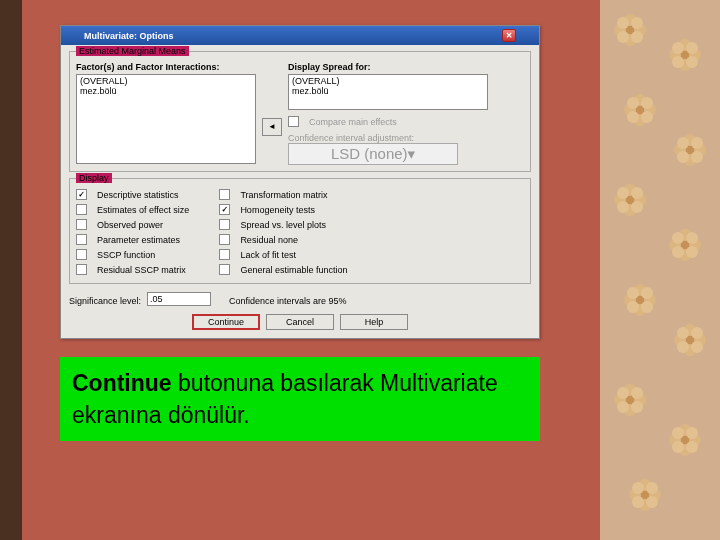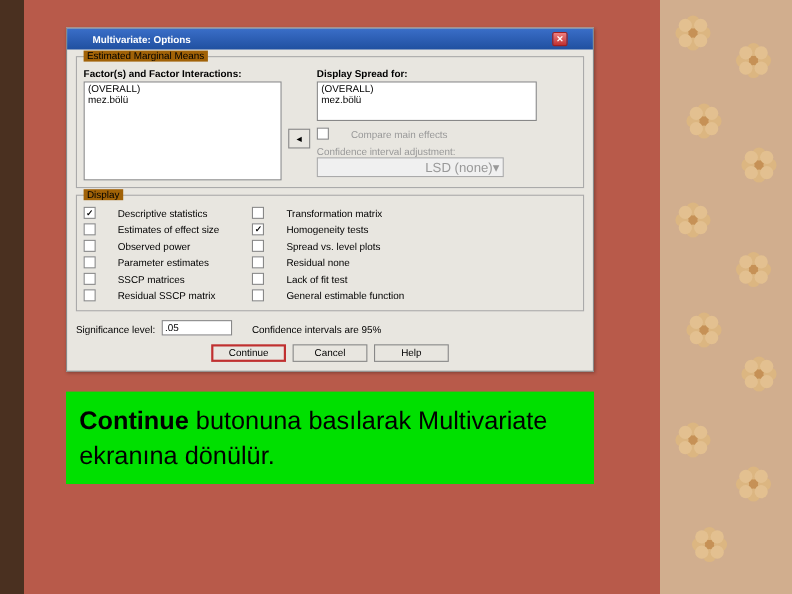--- a/index.html
+++ b/index.html
@@ -29,45 +29,45 @@
   .close-btn {
     width: 14px; height: 13px; background: linear-gradient(to bottom,#f08080,#c03030);
     border: 1px solid #a02020; color:#fff; display:flex; align-items:center;
     justify-content:center; font-size:8px; font-weight:bold; border-radius:2px;
   }
   .body { padding: 6px 8px 8px 8px; }
   .group {
     border: 1px solid #aaa; padding: 4px 6px 6px 6px; margin-bottom: 6px; position: relative;
   }
   .group-title {
-    position: absolute; top: -6px; left: 6px; background:#a16207;
+    position: absolute; top: -6px; left: 6px; background:#be185d;
     padding: 0 3px; font-size: 9px;
   }
   .emm-row { display: flex; gap: 6px; align-items: flex-start; margin-top: 6px;}
   .col { display:flex; flex-direction:column; }
   .col-label { font-size:9px; font-weight:bold; margin-bottom:2px; }
   .listbox {
     background:#fff; border:1px solid #888; font-size:9px; padding:1px;
     overflow:hidden;
   }
   .listbox div { padding:0 2px; white-space:nowrap; }
   .arrow-btn {
     width:20px; height:18px; background:#e8e6e0; border:1px solid #888;
     display:flex; align-items:center; justify-content:center; font-size:8px;
     align-self:center; margin-top:26px;
   }
-  .chk-row { display:flex; align-items:center; gap:20px; margin:2px 0; font-size:9px;}
+  .chk-row { display:flex; align-items:center; gap:10px; margin:2px 0; font-size:9px;}
   .chk {
     width:11px; height:11px; background:#fff; border:1px solid #888;
     display:flex; align-items:center; justify-content:center; font-size:8px; font-weight:bold;
   }
   .disabled { color:#999; }
   .dropdown {
-    background:#f0f0f0; border:1px solid #aaa; font-size:12px; padding:1px 3px;
-    display:flex; justify-content:flex-end; width:170px; color:#999;
+    background:#f0f0f0; border:1px solid #aaa; font-size:15px; padding:1px 3px;
+    display:flex; justify-content:center; width:170px; color:#999;
   }
   .display-cols { display:flex; gap:30px; margin-top:4px;}
   .sig-row { display:flex; align-items:flex-end; gap:6px; margin-top:8px; font-size:9px;}
   .sig-input { width:64px; background:#fff; border:1px solid #888; padding:1px 2px; font-size:9px;}
   .btn-row { display:flex; gap:6px; justify-content:center; margin-top:8px; }
   .btn {
     width:68px; padding:2px 0; background:#e8e6e0; border:1px solid #888;
     font-size:9px; text-align:center;
   }
   .btn-highlight { border:2px solid #c03030; padding:1px 0;}
@@ -165,21 +165,21 @@
               <div class="chk-row">
                 <div class="chk"></div>
                 <span>Observed power</span>
               </div>
               <div class="chk-row">
                 <div class="chk"></div>
                 <span>Parameter estimates</span>
               </div>
               <div class="chk-row">
                 <div class="chk"></div>
-                <span>SSCP matrices</span>
+                <span>SSCP function</span>
               </div>
               <div class="chk-row">
                 <div class="chk"></div>
                 <span>Residual SSCP matrix</span>
               </div>
             </div>
           <div class="col" id="right-checks">
               <div class="chk-row">
                 <div class="chk"></div>
                 <span>Transformation matrix</span>

